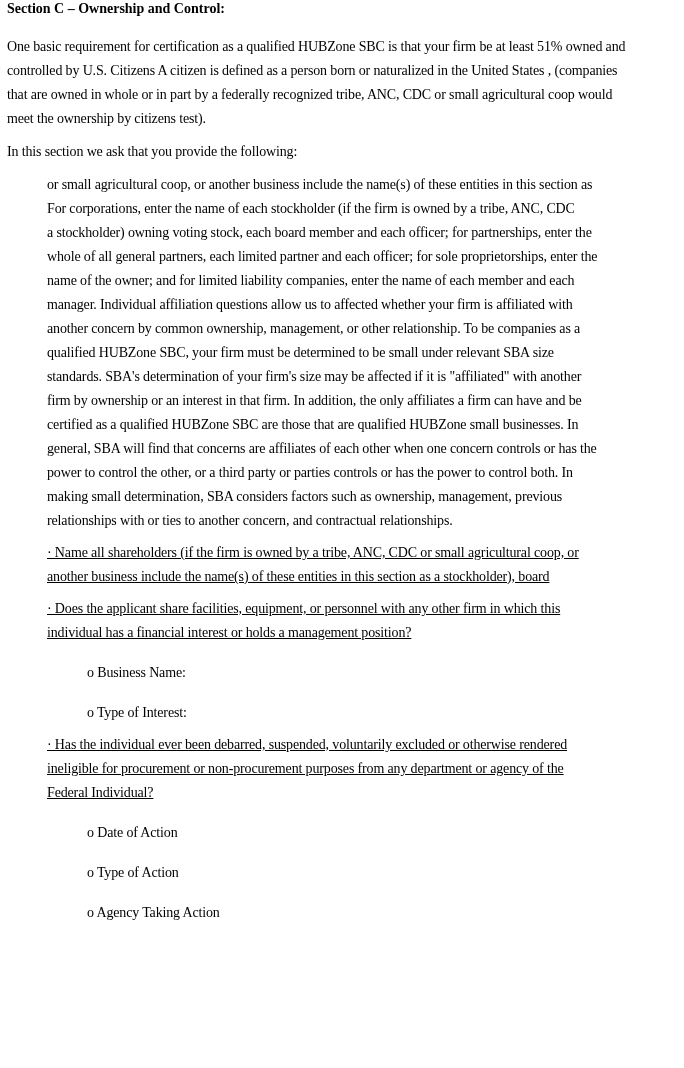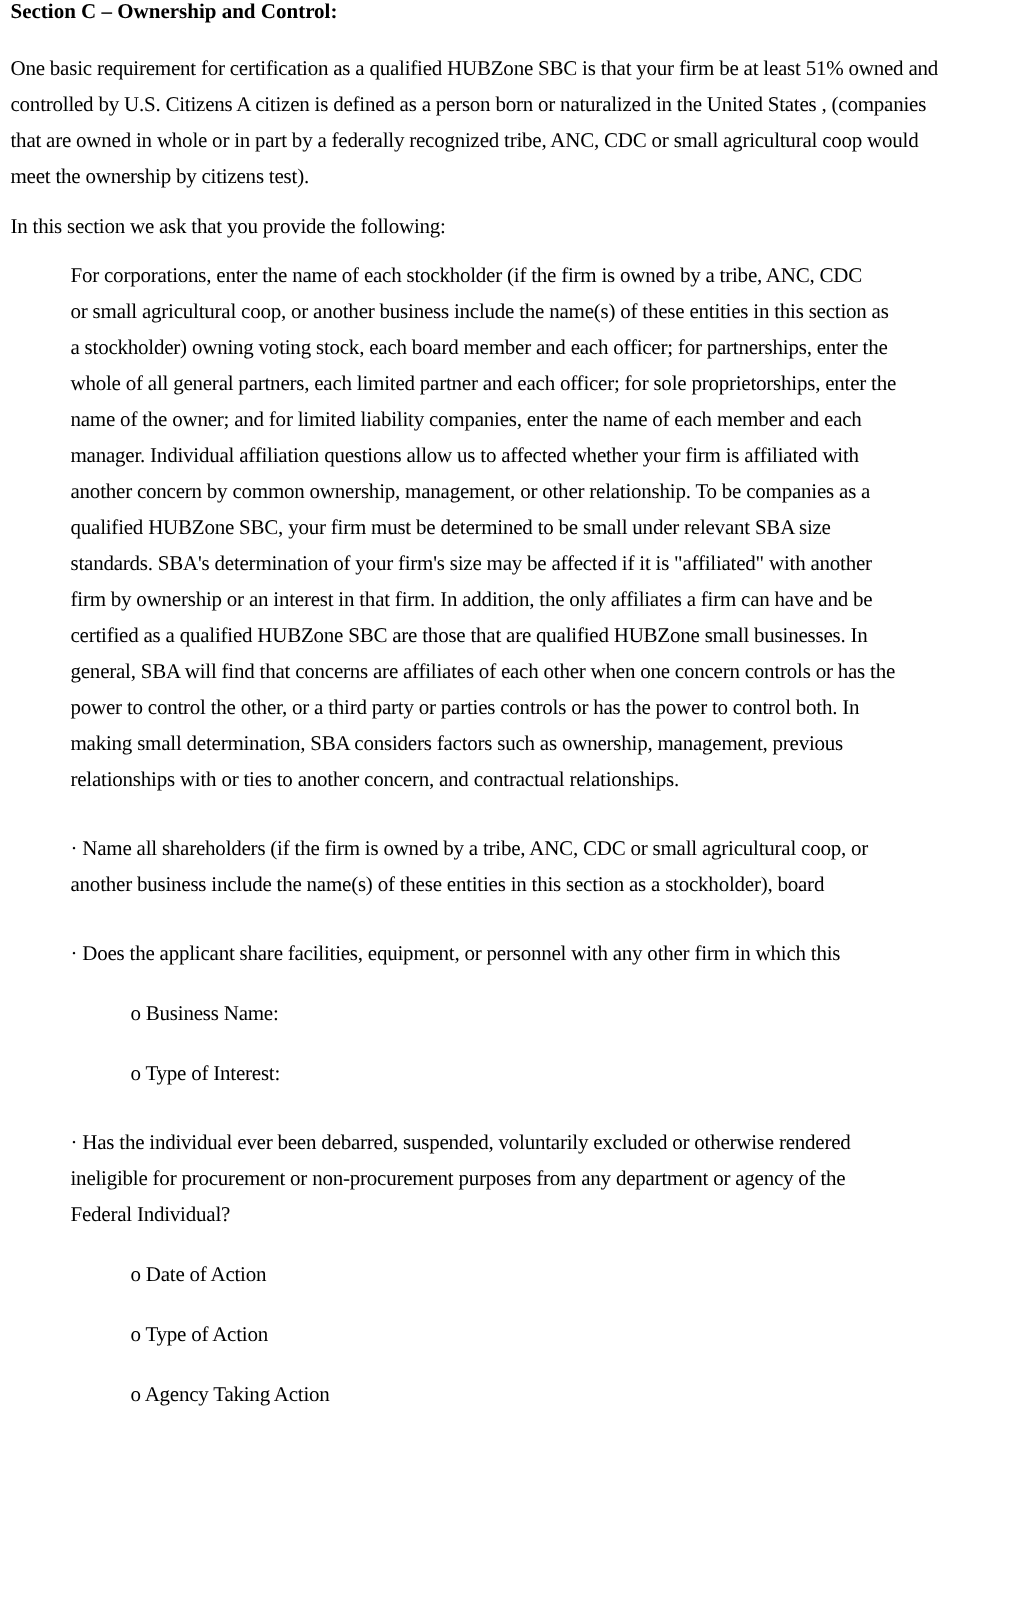--- a/index.html
+++ b/index.html
@@ -42,21 +42,22 @@
       margin-top: 9px;
     }
     .indent {
       margin-left: 40px;
       width: 612px;
     }
     .block1 {
       margin-top: 9px;
     }
     .bullet {
-      margin-top: 22px;
+      margin-top: 8px;
+      text-decoration: underline;
     }
     .sub {
       margin-left: 80px;
       margin-top: 16px;
       line-height: 24px;
     }
     .nowrap { white-space: nowrap; }
   </style>
 </head>
 <body>
@@ -68,22 +69,22 @@
   <div class="para intro">
     <div class="nowrap">One basic requirement for certification as a qualified HUBZone SBC is that your firm be at least 51% owned and</div>
     <div class="nowrap">controlled by U.S. Citizens A citizen is defined as a person born or naturalized in the United States , (companies</div>
     <div class="nowrap">that are owned in whole or in part by a federally recognized tribe, ANC, CDC or small agricultural coop would</div>
     <div class="nowrap">meet the ownership by citizens test).</div>
   </div>
 
   <div class="para ask">In this section we ask that you provide the following:</div>
 
   <div class="para indent block1">
+    <div class="nowrap">or small agricultural coop, or another business include the name(s) of these entities in this section as</div>
     <div class="nowrap">For corporations, enter the name of each stockholder (if the firm is owned by a tribe, ANC, CDC</div>
-    <div class="nowrap">or small agricultural coop, or another business include the name(s) of these entities in this section as</div>
     <div class="nowrap">a stockholder) owning voting stock, each board member and each officer; for partnerships, enter the</div>
     <div class="nowrap">whole of all general partners, each limited partner and each officer; for sole proprietorships, enter the</div>
     <div class="nowrap">name of the owner; and for limited liability companies, enter the name of each member and each</div>
     <div class="nowrap">manager. Individual affiliation questions allow us to affected whether your firm is affiliated with</div>
     <div class="nowrap">another concern by common ownership, management, or other relationship. To be companies as a</div>
     <div class="nowrap">qualified HUBZone SBC, your firm must be determined to be small under relevant SBA size</div>
     <div class="nowrap">standards. SBA's determination of your firm's size may be affected if it is "affiliated" with another</div>
     <div class="nowrap">firm by ownership or an interest in that firm. In addition, the only affiliates a firm can have and be</div>
     <div class="nowrap">certified as a qualified HUBZone SBC are those that are qualified HUBZone small businesses. In</div>
     <div class="nowrap">general, SBA will find that concerns are affiliates of each other when one concern controls or has the</div>
@@ -94,20 +95,21 @@
 
   <div class="para indent bullet">
     <div class="nowrap">· Name all shareholders (if the firm is owned by a tribe, ANC, CDC or small agricultural coop, or</div>
     <div class="nowrap">another business include the name(s) of these entities in this section as a stockholder), board</div>
   </div>
 
 
 
   <div class="para indent bullet">
     <div class="nowrap">· Does the applicant share facilities, equipment, or personnel with any other firm in which this</div>
+    <div class="nowrap">individual has a financial interest or holds a management position?</div>
   </div>
   <div class="para sub">o Business Name:</div>
   <div class="para sub">o Type of Interest:</div>
 
   <div class="para indent bullet">
     <div class="nowrap">· Has the individual ever been debarred, suspended, voluntarily excluded or otherwise rendered</div>
     <div class="nowrap">ineligible for procurement or non-procurement purposes from any department or agency of the</div>
     <div class="nowrap">Federal Individual?</div>
   </div>
   <div class="para sub">o Date of Action</div>

